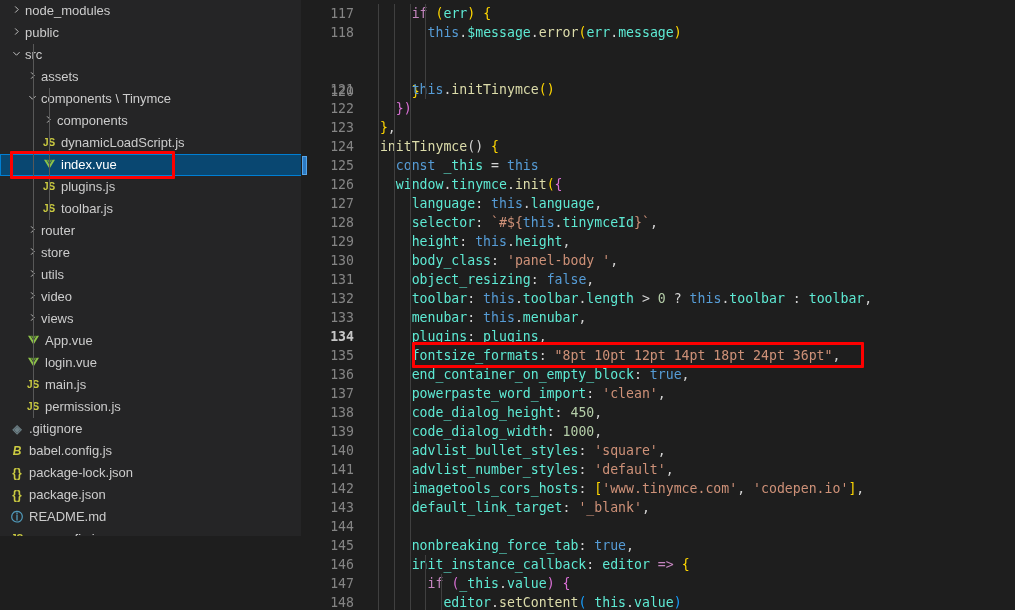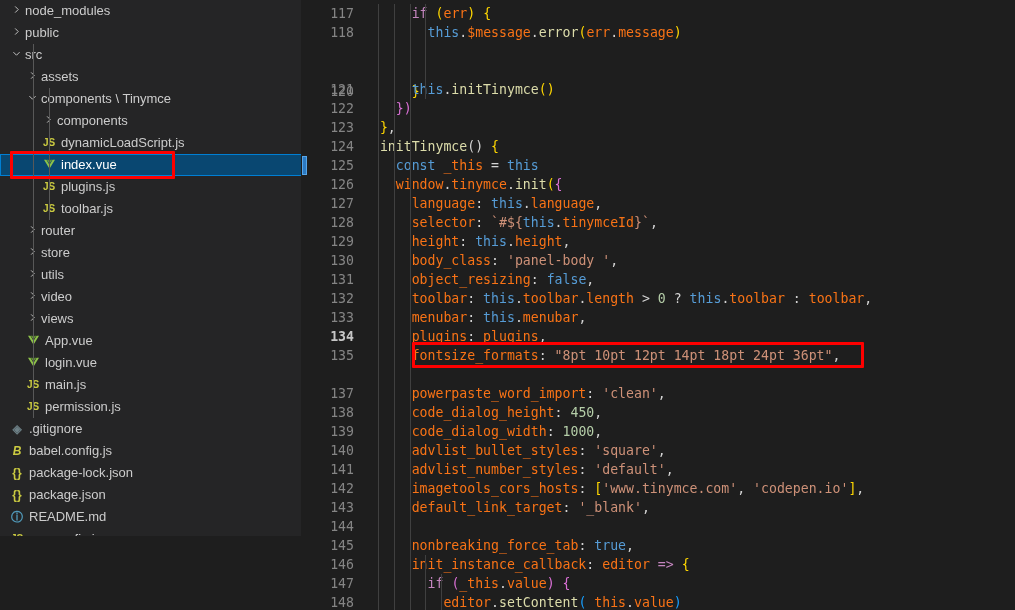--- a/index.html
+++ b/index.html
@@ -126,21 +126,21 @@
     position: absolute;
     left: 0; width: 5px; height: 19px;
     background: #2b79c2;
     border: 1px solid #57a6e8;
     z-index: 5;
   }
 
   
   .t-kw      { color: #c586c0; text-align: right; }   
   .t-decl    { color: #569cd6; }   
-  .t-var     { color: #f97316; }   
+  .t-var     { color: #5eead4; }   
   .t-fn      { color: #dcdcaa; }   
   .t-str     { color: #ce9178; }   
   .t-num     { color: #b5cea8; }
   .t-brk-y   { color: #ffd700; }
   .t-brk-p   { color: #da70d6; }
   .t-brk-b   { color: #179fff; }
   .t-plain   { color: #d4d4d4; }
 </style>
 </head>
 <body>
@@ -325,20 +325,21 @@
         <div class="cline" style="top: 175px;"><span class="lnum">126</span><span class="ctext"><span class="t-plain">    </span><span class="t-var">window</span><span class="t-plain">.</span><span class="t-var">tinymce</span><span class="t-plain">.</span><span class="t-fn">init</span><span class="t-brk-y">(</span><span class="t-brk-p">{</span></span></div>
         <div class="cline" style="top: 194px;"><span class="lnum">127</span><span class="ctext"><span class="t-plain">      </span><span class="t-var">language</span><span class="t-plain">: </span><span class="t-decl">this</span><span class="t-plain">.</span><span class="t-var">language</span><span class="t-plain">,</span></span></div>
         <div class="cline" style="top: 213px;"><span class="lnum">128</span><span class="ctext"><span class="t-plain">      </span><span class="t-var">selector</span><span class="t-plain">: </span><span class="t-str">`#${</span><span class="t-decl">this</span><span class="t-plain">.</span><span class="t-var">tinymceId</span><span class="t-str">}`</span><span class="t-plain">,</span></span></div>
         <div class="cline" style="top: 232px;"><span class="lnum">129</span><span class="ctext"><span class="t-plain">      </span><span class="t-var">height</span><span class="t-plain">: </span><span class="t-decl">this</span><span class="t-plain">.</span><span class="t-var">height</span><span class="t-plain">,</span></span></div>
         <div class="cline" style="top: 251px;"><span class="lnum">130</span><span class="ctext"><span class="t-plain">      </span><span class="t-var">body_class</span><span class="t-plain">: </span><span class="t-str">'panel-body '</span><span class="t-plain">,</span></span></div>
         <div class="cline" style="top: 270px;"><span class="lnum">131</span><span class="ctext"><span class="t-plain">      </span><span class="t-var">object_resizing</span><span class="t-plain">: </span><span class="t-decl">false</span><span class="t-plain">,</span></span></div>
         <div class="cline" style="top: 289px;"><span class="lnum">132</span><span class="ctext"><span class="t-plain">      </span><span class="t-var">toolbar</span><span class="t-plain">: </span><span class="t-decl">this</span><span class="t-plain">.</span><span class="t-var">toolbar</span><span class="t-plain">.</span><span class="t-var">length</span><span class="t-plain"> &gt; </span><span class="t-num">0</span><span class="t-plain"> ? </span><span class="t-decl">this</span><span class="t-plain">.</span><span class="t-var">toolbar</span><span class="t-plain"> : </span><span class="t-var">toolbar</span><span class="t-plain">,</span></span></div>
         <div class="cline" style="top: 308px;"><span class="lnum">133</span><span class="ctext"><span class="t-plain">      </span><span class="t-var">menubar</span><span class="t-plain">: </span><span class="t-decl">this</span><span class="t-plain">.</span><span class="t-var">menubar</span><span class="t-plain">,</span></span></div>
         <div class="cline" style="top: 327px;"><span class="lnum active">134</span><span class="ctext"><span class="t-plain">      </span><span class="t-var">plugins</span><span class="t-plain">: </span><span class="t-var">plugins</span><span class="t-plain">,</span></span></div>
         <div class="cline" style="top: 346px;"><span class="lnum">135</span><span class="ctext"><span class="t-plain">      </span><span class="t-var">fontsize_formats</span><span class="t-plain">: </span><span class="t-str">"8pt 10pt 12pt 14pt 18pt 24pt 36pt"</span><span class="t-plain">,</span></span></div>
+        <div class="cline" style="top: 365px;"><span class="lnum">136</span><span class="ctext"><span class="t-plain">      </span><span class="t-var">end_container_on_empty_block</span><span class="t-plain">: </span><span class="t-decl">true</span><span class="t-plain">,</span></span></div>
         <div class="cline" style="top: 384px;"><span class="lnum">137</span><span class="ctext"><span class="t-plain">      </span><span class="t-var">powerpaste_word_import</span><span class="t-plain">: </span><span class="t-str">'clean'</span><span class="t-plain">,</span></span></div>
         <div class="cline" style="top: 403px;"><span class="lnum">138</span><span class="ctext"><span class="t-plain">      </span><span class="t-var">code_dialog_height</span><span class="t-plain">: </span><span class="t-num">450</span><span class="t-plain">,</span></span></div>
         <div class="cline" style="top: 422px;"><span class="lnum">139</span><span class="ctext"><span class="t-plain">      </span><span class="t-var">code_dialog_width</span><span class="t-plain">: </span><span class="t-num">1000</span><span class="t-plain">,</span></span></div>
         <div class="cline" style="top: 441px;"><span class="lnum">140</span><span class="ctext"><span class="t-plain">      </span><span class="t-var">advlist_bullet_styles</span><span class="t-plain">: </span><span class="t-str">'square'</span><span class="t-plain">,</span></span></div>
         <div class="cline" style="top: 460px;"><span class="lnum">141</span><span class="ctext"><span class="t-plain">      </span><span class="t-var">advlist_number_styles</span><span class="t-plain">: </span><span class="t-str">'default'</span><span class="t-plain">,</span></span></div>
         <div class="cline" style="top: 479px;"><span class="lnum">142</span><span class="ctext"><span class="t-plain">      </span><span class="t-var">imagetools_cors_hosts</span><span class="t-plain">: </span><span class="t-brk-y">[</span><span class="t-str">'www.tinymce.com'</span><span class="t-plain">, </span><span class="t-str">'codepen.io'</span><span class="t-brk-y">]</span><span class="t-plain">,</span></span></div>
         <div class="cline" style="top: 498px;"><span class="lnum">143</span><span class="ctext"><span class="t-plain">      </span><span class="t-var">default_link_target</span><span class="t-plain">: </span><span class="t-str">'_blank'</span><span class="t-plain">,</span></span></div>
         <div class="cline" style="top: 517px;"><span class="lnum">144</span></div>
         <div class="cline" style="top: 536px;"><span class="lnum">145</span><span class="ctext"><span class="t-plain">      </span><span class="t-var">nonbreaking_force_tab</span><span class="t-plain">: </span><span class="t-decl">true</span><span class="t-plain">,</span></span></div>
         <div class="cline" style="top: 555px;"><span class="lnum">146</span><span class="ctext"><span class="t-plain">      </span><span class="t-var">init_instance_callback</span><span class="t-plain">: </span><span class="t-var">editor</span><span class="t-plain"> </span><span class="t-kw">=&gt;</span><span class="t-plain"> </span><span class="t-brk-y">{</span></span></div>

